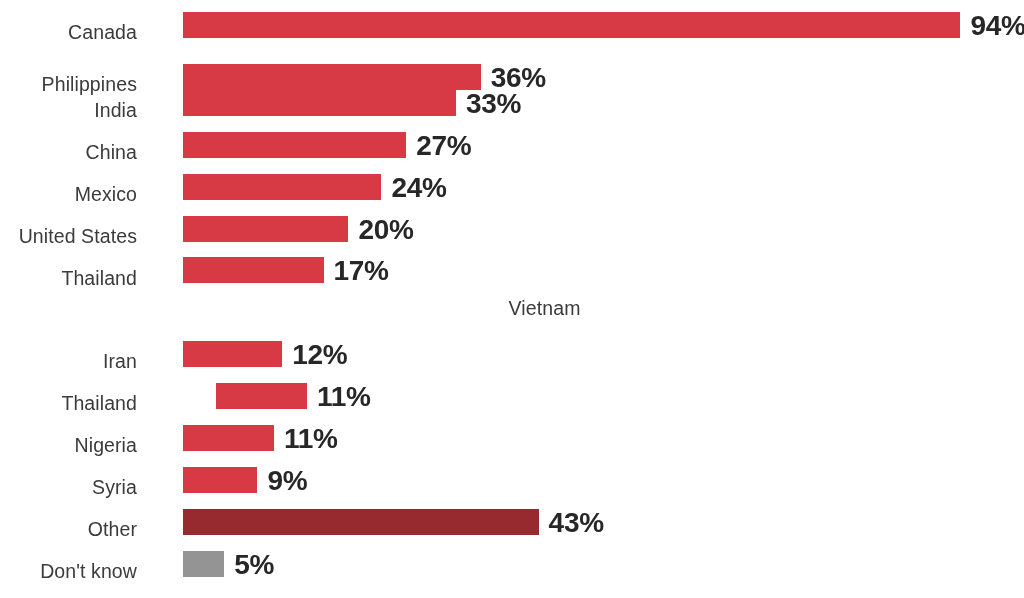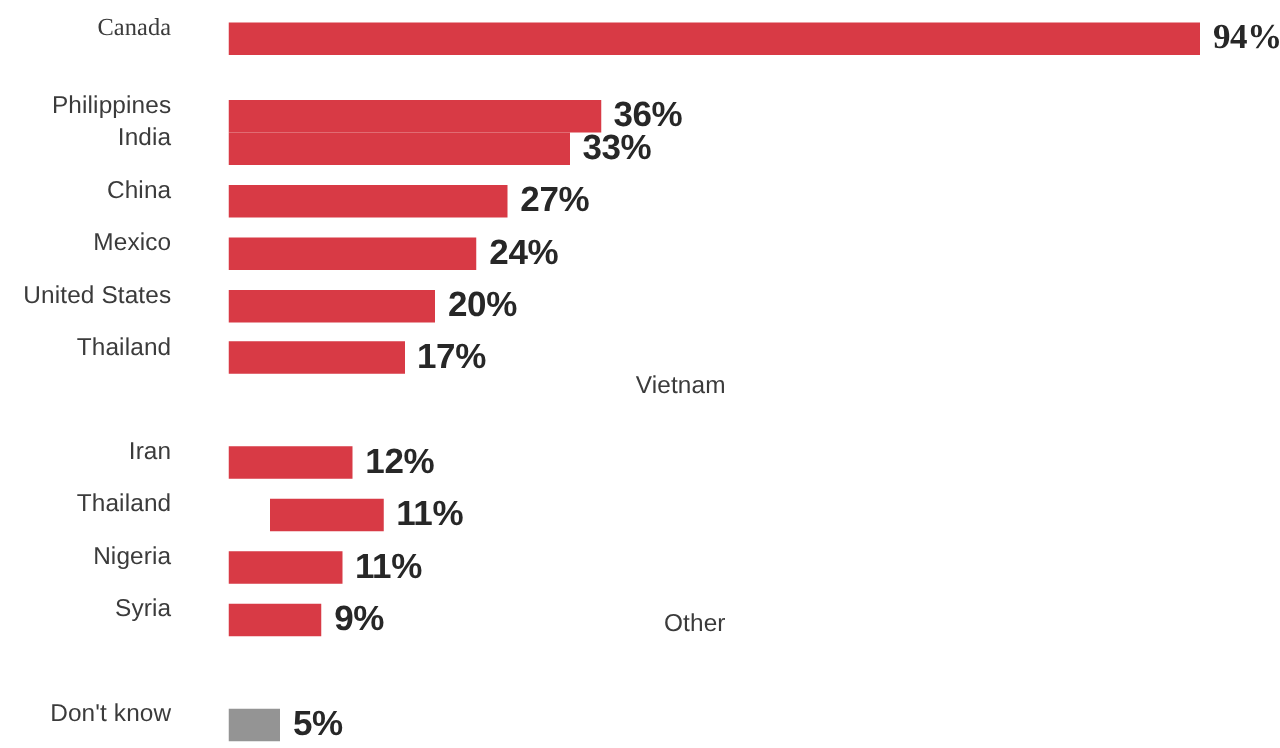--- a/index.html
+++ b/index.html
@@ -46,21 +46,21 @@
     white-space: nowrap;
     padding-right: 0px;
     box-sizing: border-box;
   }
   .bar-track {
     flex: 1 1 auto;
     position: relative;
     height: 42px;
     margin-left: 16px;
     display: flex;
-    align-items: flex-end;
+    align-items: flex-start;
     padding-left: 30px;
   }
   .bar {
     height: 26px;
     background: #d83a45;
     border-radius: 0;
     flex: 0 0 auto;
   }
   .bar.accent-dark {
     background: #962a2e;
@@ -77,21 +77,21 @@
     letter-spacing: -0.3px;
     white-space: nowrap;
     flex: 0 0 auto;
   }
 </style>
 </head>
 <body>
 
 <div id="chart-root">
   <div class="rows">
-      <div class="bar-row" style="top: 2px; font-family: Liberation Serif, serif;">
+      <div class="bar-row" style="top: 12px;">
         <div class="row-label">Canada</div>
         <div class="bar-track">
           <div class="bar" style="width: 777.38px;"></div>
           <div class="bar-value">94%</div>
         </div>
       </div>
       <div class="bar-row" style="top: 64px;">
         <div class="row-label">Philippines</div>
         <div class="bar-track">
           <div class="bar" style="width: 297.72px;"></div>
@@ -157,21 +157,21 @@
           <div class="bar-value">11%</div>
         </div>
       </div>
       <div class="bar-row" style="top: 466.9px;">
         <div class="row-label">Syria</div>
         <div class="bar-track">
           <div class="bar" style="width: 74.43px;"></div>
           <div class="bar-value">9%</div>
         </div>
       </div>
-      <div class="bar-row" style="top: 490px; flex-direction: column;">
+      <div class="bar-row" style="top: 509px;">
         <div class="row-label">Other</div>
         <div class="bar-track">
           <div class="bar accent-dark" style="width: 355.61px;"></div>
           <div class="bar-value">43%</div>
         </div>
       </div>
       <div class="bar-row" style="top: 550.7px;">
         <div class="row-label">Don't know</div>
         <div class="bar-track">
           <div class="bar accent-grey" style="width: 41.35px;"></div>

